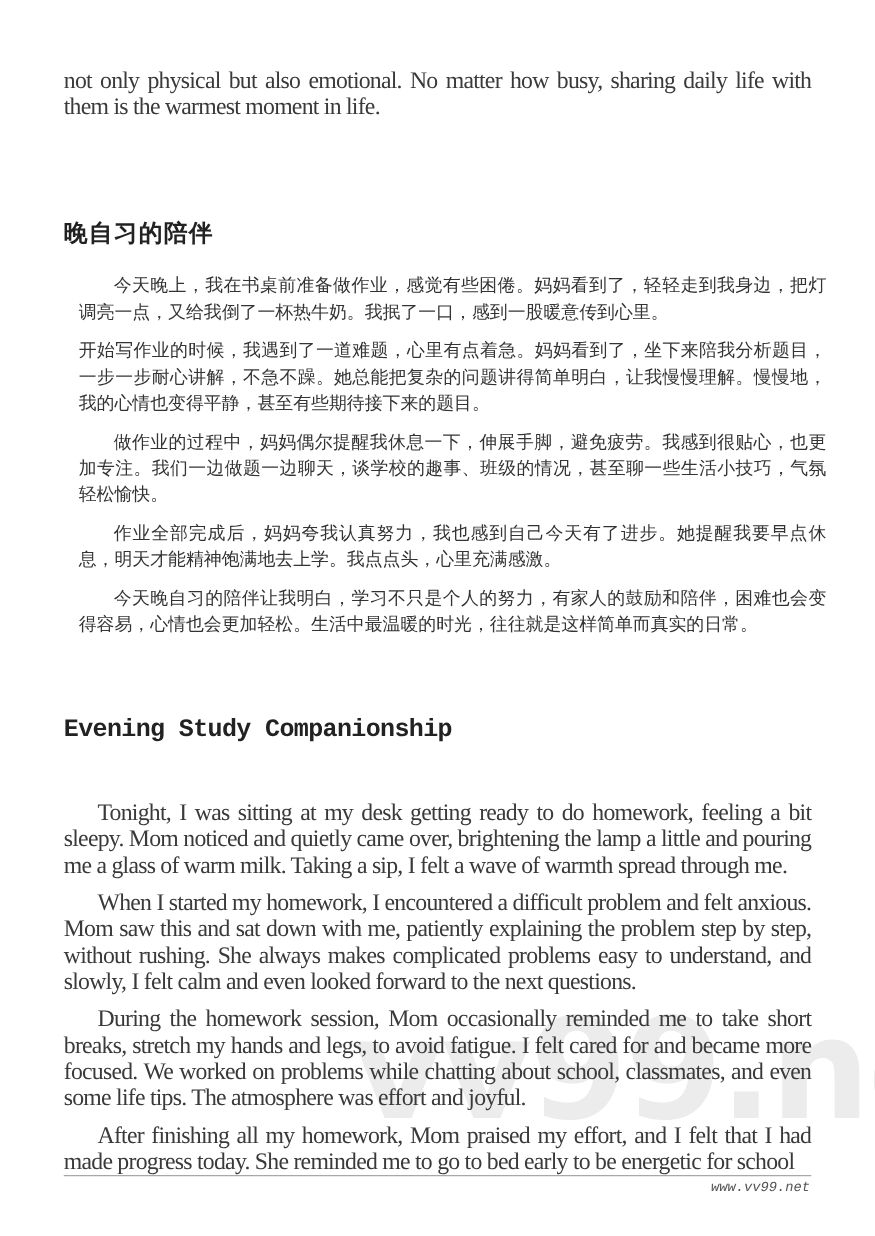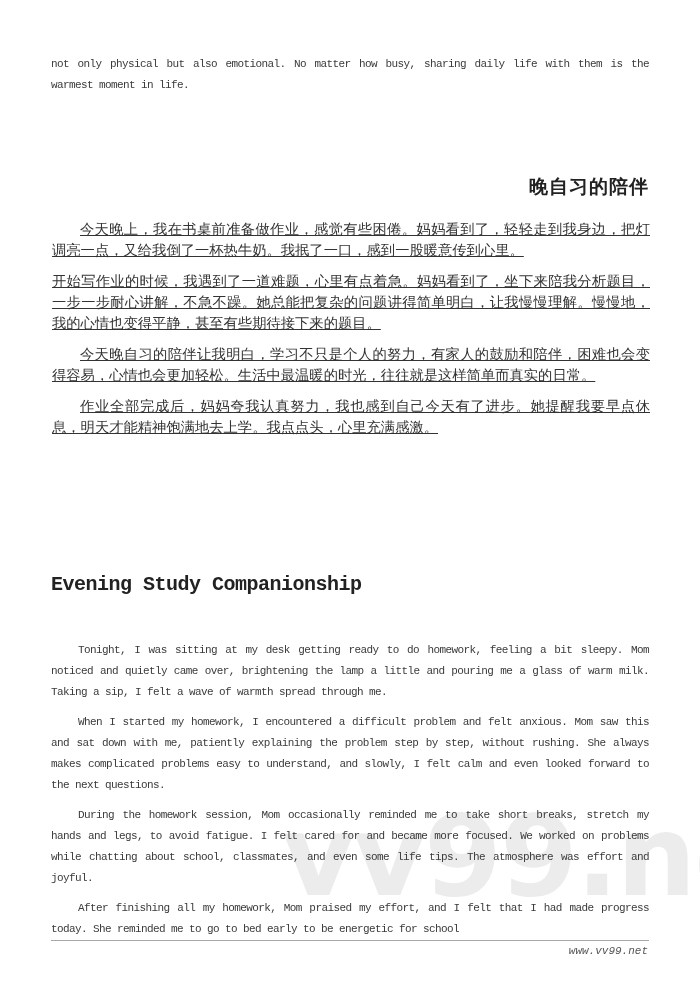--- a/index.html
+++ b/index.html
@@ -14,22 +14,22 @@
       overflow: hidden;
       color: #333333;
     }
     .page {
       position: absolute;
       left: 51px;
       top: 0;
       width: 598px;
     }
     .en {
-      font-family: Liberation Mono, monospace;
-      font-size: 11px;
+      font-family: Liberation Serif, serif;
+      font-size: 19px;
       line-height: 21px;
       letter-spacing: -0.6px;
       text-align: justify;
       margin: 0;
       color: #3a3a3a;
     }
     .zh {
       font-family: "DejaVu Serif", "Liberation Serif", serif;
       font-size: 14.3px;
       line-height: 21px;
@@ -44,34 +44,33 @@
       position: absolute;
       top: 54px;
       left: 0;
       width: 598px;
     }
     .zh-title {
       position: absolute;
       top: 174px;
       left: 0;
       width: 598px;
-      text-align: right;
+      text-align: left;
       font-family: "DejaVu Sans", "Liberation Sans", sans-serif;
       font-size: 19px;
       font-weight: bold;
       color: #222222;
       letter-spacing: 1px;
       margin: 0;
     }
     .zh-body {
       position: absolute;
       top: 219px;
-      left: 1px;
+      left: 12px;
       width: 598px;
-      text-decoration: underline;
     }
     .zh-body p { margin-bottom: 10px; }
 
     .en-title {
       position: absolute;
       top: 573px;
       left: 0;
       width: 598px;
       font-family: "Liberation Mono", "DejaVu Sans Mono", monospace;
       font-size: 20px;
@@ -129,22 +128,23 @@
 
 <div class="page content-layer">
 
   <p class="en cont-para">not only physical but also emotional. No matter how busy, sharing daily life with them is the warmest moment in life.</p>
 
   <h2 class="zh-title">晚自习的陪伴</h2>
 
   <div class="zh-body">
     <p class="zh indent">今天晚上，我在书桌前准备做作业，感觉有些困倦。妈妈看到了，轻轻走到我身边，把灯调亮一点，又给我倒了一杯热牛奶。我抿了一口，感到一股暖意传到心里。</p>
     <p class="zh">开始写作业的时候，我遇到了一道难题，心里有点着急。妈妈看到了，坐下来陪我分析题目，一步一步耐心讲解，不急不躁。她总能把复杂的问题讲得简单明白，让我慢慢理解。慢慢地，我的心情也变得平静，甚至有些期待接下来的题目。</p>
+    <p class="zh indent">做作业的过程中，妈妈偶尔提醒我休息一下，伸展手脚，避免疲劳。我感到很贴心，也更加专注。我们一边做题一边聊天，谈学校的趣事、班级的情况，甚至聊一些生活小技巧，气氛轻松愉快。</p>
+    <p class="zh indent">作业全部完成后，妈妈夸我认真努力，我也感到自己今天有了进步。她提醒我要早点休息，明天才能精神饱满地去上学。我点点头，心里充满感激。</p>
     <p class="zh indent">今天晚自习的陪伴让我明白，学习不只是个人的努力，有家人的鼓励和陪伴，困难也会变得容易，心情也会更加轻松。生活中最温暖的时光，往往就是这样简单而真实的日常。</p>
-    <p class="zh indent">作业全部完成后，妈妈夸我认真努力，我也感到自己今天有了进步。她提醒我要早点休息，明天才能精神饱满地去上学。我点点头，心里充满感激。</p>
   </div>
 
   <h2 class="en-title">Evening Study Companionship</h2>
 
   <div class="en-body">
     <p class="en indent">Tonight, I was sitting at my desk getting ready to do homework, feeling a bit sleepy. Mom noticed and quietly came over, brightening the lamp a little and pouring me a glass of warm milk. Taking a sip, I felt a wave of warmth spread through me.</p>
     <p class="en indent">When I started my homework, I encountered a difficult problem and felt anxious. Mom saw this and sat down with me, patiently explaining the problem step by step, without rushing. She always makes complicated problems easy to understand, and slowly, I felt calm and even looked forward to the next questions.</p>
     <p class="en indent">During the homework session, Mom occasionally reminded me to take short breaks, stretch my hands and legs, to avoid fatigue. I felt cared for and became more focused. We worked on problems while chatting about school, classmates, and even some life tips. The atmosphere was effort and joyful.</p>
     <p class="en indent">After finishing all my homework, Mom praised my effort, and I felt that I had made progress today. She reminded me to go to bed early to be energetic for school</p>
   </div>

